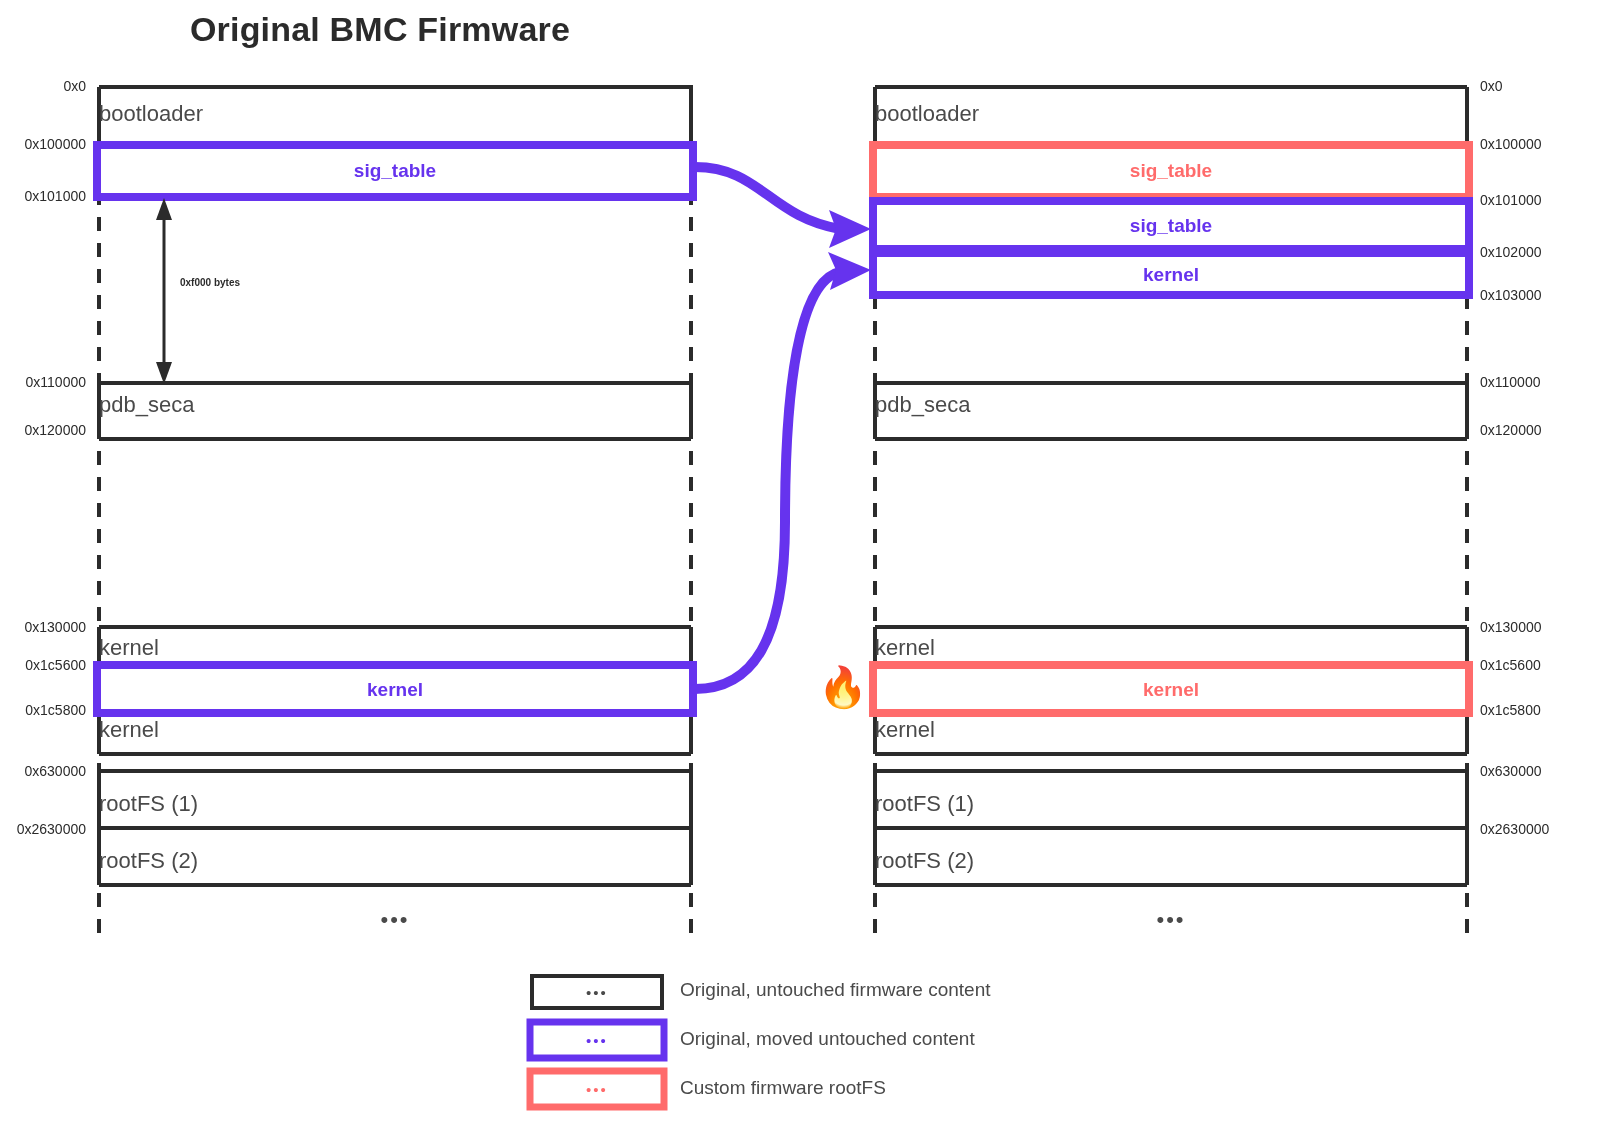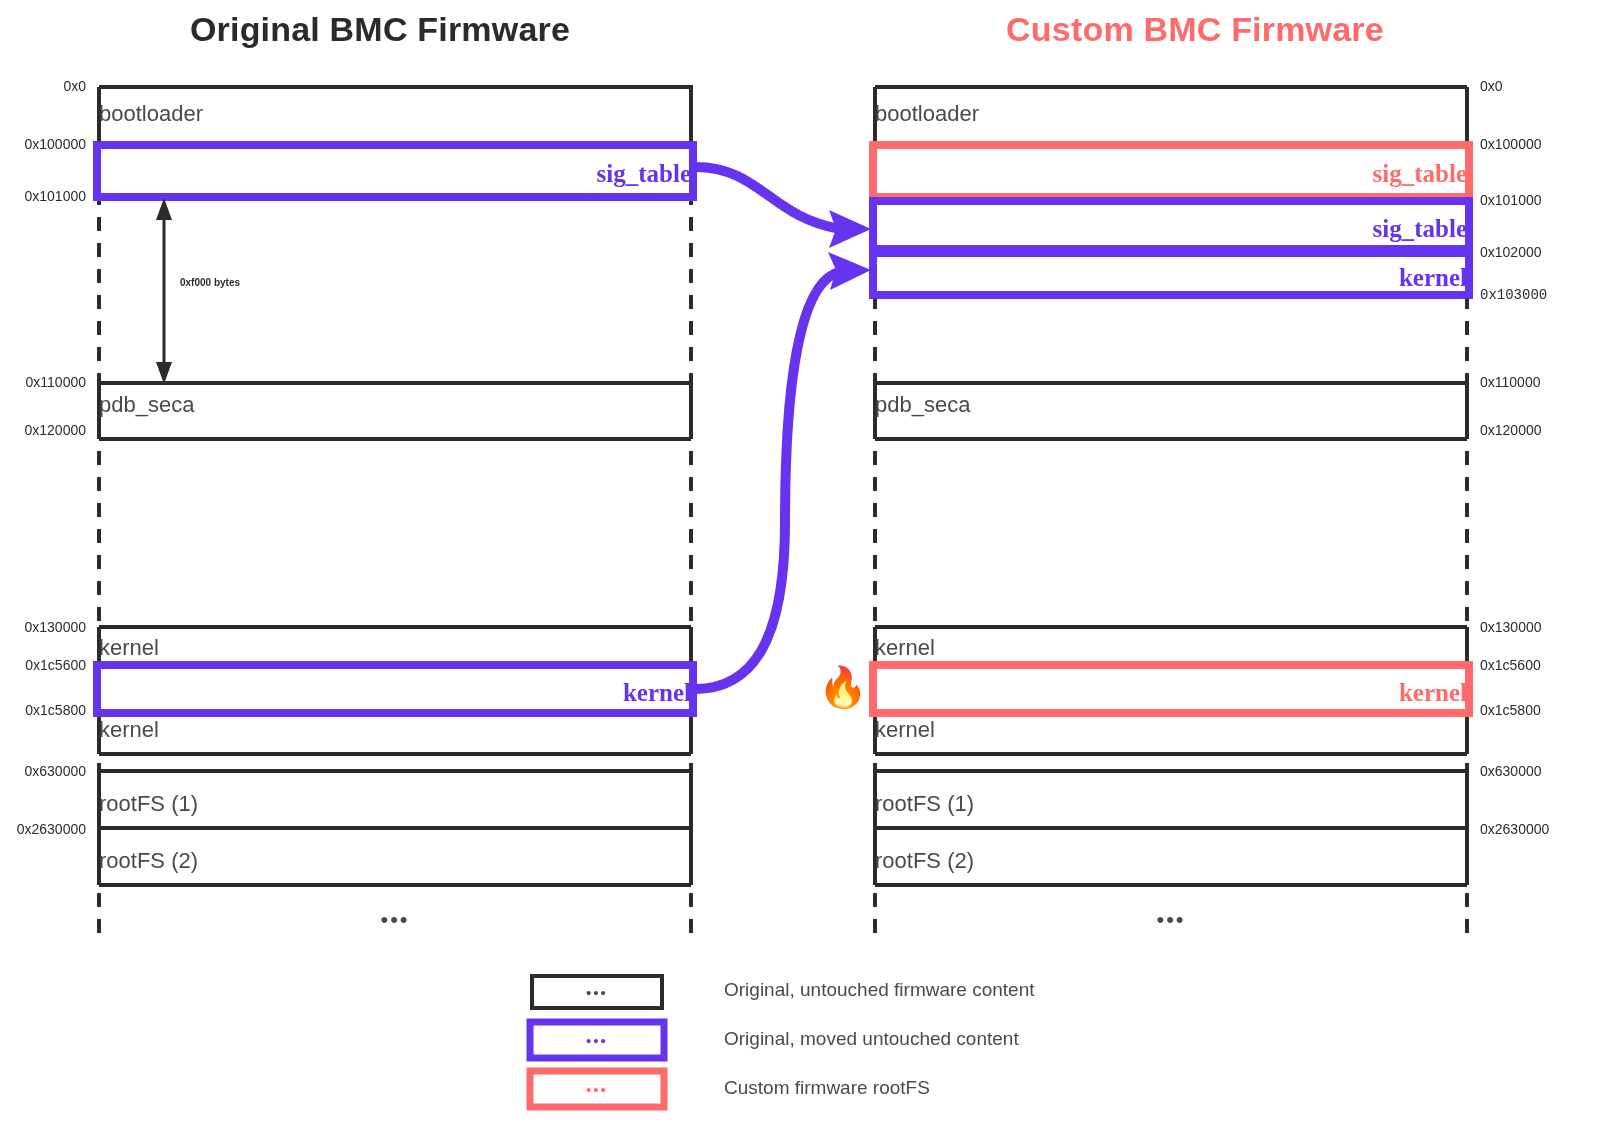--- a/index.html
+++ b/index.html
@@ -6,36 +6,35 @@
   body{width:1600px;height:1126px;position:relative;font-family:"Liberation Sans",sans-serif;overflow:hidden;}
   #stage{position:absolute;left:0;top:2px;width:1288px;height:1126px;border-radius:10px;}
   svg.layer{position:absolute;left:0;top:0;width:1600px;height:1126px;}
   .title{position:absolute;font-weight:bold;font-size:34px;letter-spacing:.2px;text-align:center;}
   .tl-left{left:120px;top:8px;width:520px;color:#2b2b2b;}
   .tl-right{left:890px;top:8px;width:610px;color:#ff6b6b;}
   .addr{position:absolute;font-size:14px;color:#2b2b2b;white-space:nowrap;}
   .addr-l{text-align:right;}
   .addr-r{text-align:left;}
   .seclabel{position:absolute;font-size:22px;color:#4a4a4a;text-align:left;white-space:nowrap;}
-  .boxlabel{position:absolute;font-size:25px;font-weight:bold;text-align:right;white-space:nowrap;font-family:Liberation Serif, serif;}
+  .boxlabel{position:absolute;font-size:19px;font-weight:bold;text-align:center;white-space:nowrap;}
   .purple{color:#6633ee;}
   .red{color:#ff6b6b;}
   .dots{position:absolute;text-align:center;color:#4a4a4a;font-size:22px;letter-spacing:2px;}
   .dimlabel{position:absolute;font-size:10px;font-weight:bold;color:#2b2b2b;white-space:nowrap;}
   .fire{position:absolute;font-size:40px;line-height:1;}
-  .legend-text{position:absolute;font-size:19px;color:#4a4a4a;white-space:nowrap;margin-left:44px;}
+  .legend-text{position:absolute;font-size:19px;color:#4a4a4a;white-space:nowrap;}
   .legend-dots{position:absolute;font-size:15px;letter-spacing:2px;text-align:center;}
 </style>
 </head>
 <body>
 
 <div id="stage">
 
   <div class="title tl-left">Original BMC Firmware</div>
-  <div class="title tl-right">Custom BMC Firmware</div>
 
   <svg class="layer" viewBox="0 0 1600 1126">
 
     <g>
 
       <line x1="99" y1="85" x2="99" y2="935" stroke="#2b2b2b" stroke-width="4" stroke-dasharray="14 12"></line>
       <line x1="691" y1="85" x2="691" y2="935" stroke="#2b2b2b" stroke-width="4" stroke-dasharray="14 12"></line>
 
       <path d="M99,85 L691,85 L691,145 M99,145 L99,85" fill="none" stroke="#2b2b2b" stroke-width="4"></path>
       <line x1="99" y1="85" x2="691" y2="85" stroke="#2b2b2b" stroke-width="4"></line>
@@ -125,21 +124,21 @@
   <div class="addr addr-l" style="left:-10px;top:617px;width:96px;">0x130000</div>
   <div class="addr addr-l" style="left:-10px;top:655px;width:96px;">0x1c5600</div>
   <div class="addr addr-l" style="left:-10px;top:700px;width:96px;">0x1c5800</div>
   <div class="addr addr-l" style="left:-10px;top:761px;width:96px;">0x630000</div>
   <div class="addr addr-l" style="left:-10px;top:819px;width:96px;">0x2630000</div>
 
   <div class="addr addr-r" style="left:1480px;top:76px;">0x0</div>
   <div class="addr addr-r" style="left:1480px;top:134px;">0x100000</div>
   <div class="addr addr-r" style="left:1480px;top:190px;">0x101000</div>
   <div class="addr addr-r" style="left:1480px;top:242px;">0x102000</div>
-  <div class="addr addr-r" style="left:1480px;top:285px;font-family:Liberation Mono, monospace;">0x103000</div>
+  <div class="addr addr-r" style="left:1480px;top:285px;">0x103000</div>
   <div class="addr addr-r" style="left:1480px;top:372px;">0x110000</div>
   <div class="addr addr-r" style="left:1480px;top:420px;">0x120000</div>
   <div class="addr addr-r" style="left:1480px;top:617px;">0x130000</div>
   <div class="addr addr-r" style="left:1480px;top:655px;">0x1c5600</div>
   <div class="addr addr-r" style="left:1480px;top:700px;">0x1c5800</div>
   <div class="addr addr-r" style="left:1480px;top:761px;">0x630000</div>
   <div class="addr addr-r" style="left:1480px;top:819px;">0x2630000</div>
 
   <div class="seclabel" style="left:99px;top:99px;width:592px;">bootloader</div>
   <div class="boxlabel purple" style="left:99px;top:158px;width:592px;">sig_table</div>

